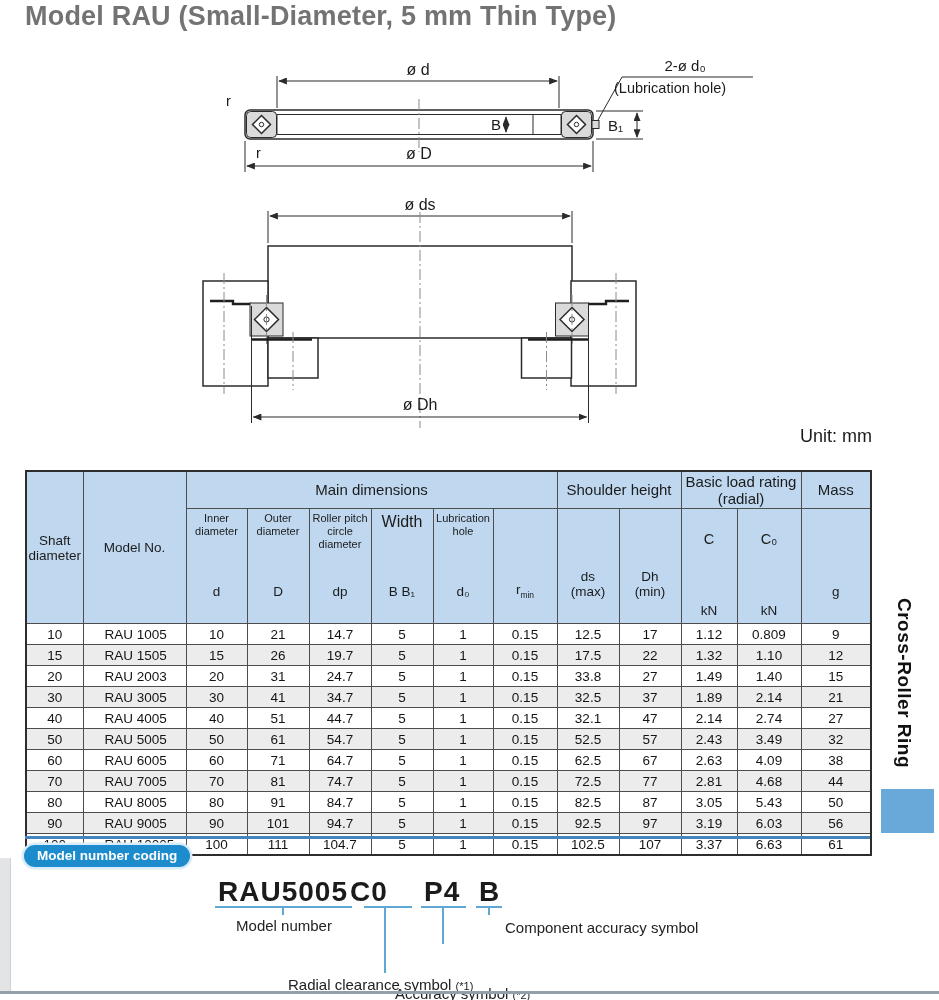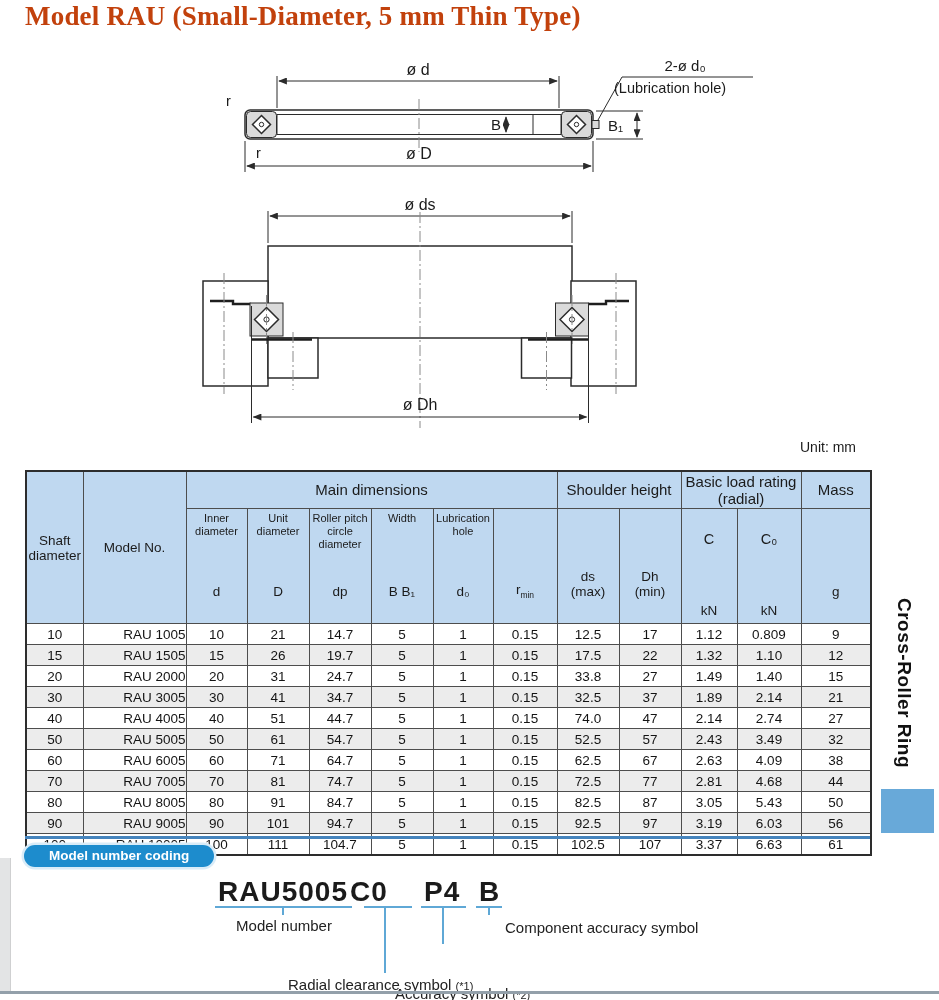--- a/index.html
+++ b/index.html
@@ -7,60 +7,60 @@
     width: 939px; height: 1000px; position: relative;
     background: #ffffff; overflow: hidden;
     font-family: "Liberation Sans", sans-serif;
     color: #1b1b1b;
   }
   .abs { position: absolute; }
 
   
   #page-title {
     left: 25px; top: 1px; font-size: 27px; font-weight: bold;
-    color: #c2410c; letter-spacing: 0.2px; white-space: nowrap; font-family: Liberation Serif, serif;
+    color: #737373; letter-spacing: 0.2px; white-space: nowrap;
   }
 
   
   svg text { font-family: "Liberation Sans", sans-serif; fill: #1b1b1b; }
   .thin  { stroke:#2b2b2b; stroke-width:1; fill:none; }
   .med   { stroke:#2b2b2b; stroke-width:1.5; fill:none; }
   .thick { stroke:#1e1e1e; stroke-width:2.4; fill:none; }
   .cl    { stroke:#8a8a8a; stroke-width:1; stroke-dasharray:11 3 2 3; fill:none; }
   .fillw { fill:#ffffff; }
   .fillg { fill:#dadada; }
   .dimtxt { font-size:16px; }
   .lbltxt { font-size:15px; }
   .smtxt  { font-size:14.5px; }
 
   
-  #unit-label { left: 800px; top: 439px; font-size: 14px; }
+  #unit-label { left: 800px; top: 426px; font-size: 18px; }
   #spec-table { left: 25px; top: 470px; border-collapse: collapse; table-layout: fixed; }
   #spec-table { border: 2px solid #2d2d2d; }
   #spec-table th, #spec-table td { border: 1px solid #4d4d4d; padding: 0; }
   #spec-table thead th { background: #bfd8f0; font-weight: normal; }
   .grp { font-size: 15px; height: 36px; line-height: 1.15; }
   .hold { font-size: 13.5px; }
   .h2 { vertical-align: top; height: 94px; }
   .hc { display:flex; flex-direction:column; justify-content:space-between;
         align-items:center; height:88px; padding:3px 1px 4px; }
   .hc.endonly { justify-content:flex-end; }
   .hname { font-size: 11px; line-height: 1.2; text-align:center; }
   .hsym  { font-size: 13.5px; line-height: 1.15; text-align:center; }
   .hsym sub { font-size: 8.5px; }
   .blk { display:block; }
   #spec-table tbody td { font-size: 13.5px; text-align: center; height: 20px; color:#141414; }
-  #spec-table tbody td.left { text-align: right; padding-left: 5px; }
+  #spec-table tbody td.left { text-align: left; padding-left: 21px; }
   #spec-table tbody tr:nth-child(even) { background: #ececec; }
   #table-accent { left: 25px; top: 836px; width: 845px; height: 3px; background: #4584bd; }
 
   
   #coding-badge {
     left: 24px; top: 845px; background: #1d8ccd; color: #fff;
-    font-size: 13.5px; font-weight: bold; padding: 3px 25px 4px;
+    font-size: 13.5px; font-weight: bold; padding: 3px 13px 4px;
     border-radius: 13px; box-shadow: 0 0 0 2.5px #d9ecf8;
     white-space: nowrap;
   }
   .code-part { top: 876px; font-size: 28px; font-weight: bold; letter-spacing: 1px; }
   #code-model      { left: 218px; }
   #code-clearance  { left: 350px; }
   #code-accuracy   { left: 424px; }
   #code-component  { left: 479px; }
   .code-label { font-size: 15px; color: #222; white-space: nowrap; }
   #label-model     { left: 218px; top: 917px; width: 132px; text-align: center; }
@@ -212,33 +212,33 @@
     </tr>
     <tr>
       <th class="h2">
           <div class="hc">
         <span class="hname">Inner diameter</span>
         <span class="hsym">d</span>
           </div>
         </th>
       <th class="h2">
           <div class="hc">
-        <span class="hname">Unit diameter</span>
+        <span class="hname">Outer diameter</span>
         <span class="hsym">D</span>
           </div>
         </th>
       <th class="h2">
           <div class="hc">
         <span class="hname">Roller pitch circle diameter</span>
         <span class="hsym">dp</span>
           </div>
         </th>
       <th class="h2">
           <div class="hc">
-        <span class="hname" style="font-size:11px">Width</span>
+        <span class="hname" style="font-size:16px">Width</span>
         <span class="hsym">B B₁</span>
           </div>
         </th>
       <th class="h2">
           <div class="hc">
         <span class="hname">Lubrication hole</span>
         <span class="hsym">d₀</span>
           </div>
         </th>
       <th class="h2">
@@ -307,21 +307,21 @@
         <td>1</td>
         <td>0.15</td>
         <td>17.5</td>
         <td>22</td>
         <td>1.32</td>
         <td>1.10</td>
         <td>12</td>
       </tr>
       <tr>
         <td>20</td>
-        <td class="left">RAU 2000</td>
+        <td class="left">RAU 2003</td>
         <td>20</td>
         <td>31</td>
         <td>24.7</td>
         <td>5</td>
         <td>1</td>
         <td>0.15</td>
         <td>33.8</td>
         <td>27</td>
         <td>1.49</td>
         <td>1.40</td>
@@ -344,21 +344,21 @@
       </tr>
       <tr>
         <td>40</td>
         <td class="left">RAU 4005</td>
         <td>40</td>
         <td>51</td>
         <td>44.7</td>
         <td>5</td>
         <td>1</td>
         <td>0.15</td>
-        <td>74.0</td>
+        <td>32.1</td>
         <td>47</td>
         <td>2.14</td>
         <td>2.74</td>
         <td>27</td>
       </tr>
       <tr>
         <td>50</td>
         <td class="left">RAU 5005</td>
         <td>50</td>
         <td>61</td>

